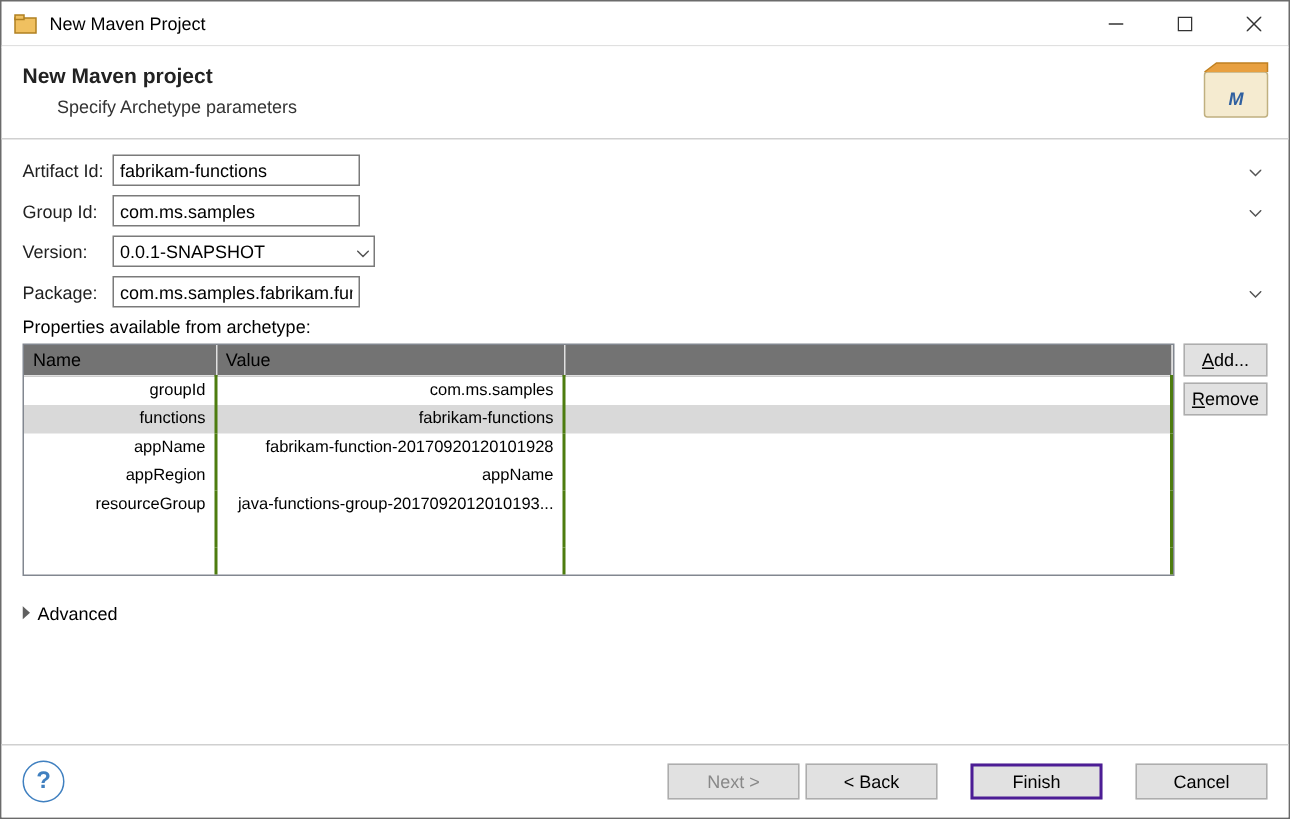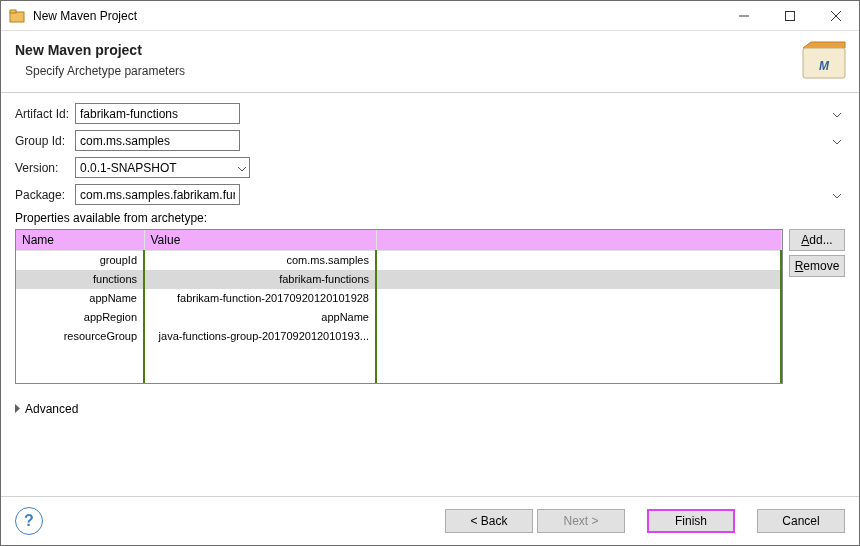--- a/index.html
+++ b/index.html
@@ -4,48 +4,48 @@
   <style>
     * { box-sizing: border-box; margin: 0; padding: 0; font-family: "Segoe UI", Tahoma, sans-serif; font-size: 12px; }
     body { background: #fff; width: 860px; height: 546px; border: 1px solid #6b6b6b; overflow: hidden; }
     .titlebar { height: 30px; display: flex; align-items: center; border-bottom: 1px solid #e0e0e0; }
     .titlebar-icon { width: 16px; height: 16px; margin: 0 8px; }
     .titlebar-title { flex: 1; font-size: 12px; }
     .winbtn { width: 46px; height: 30px; display: flex; align-items: center; justify-content: center; }
     .winbtn svg { width: 10px; height: 10px; }
     .header { padding: 10px 14px 14px; border-bottom: 1px solid #d0d0d0; border-top: 1px solid #fff; position: relative; background: #fff; }
     .header-title { font-size: 14px; font-weight: bold; color: #222; margin-bottom: 6px; }
-    .header-sub { font-size: 12px; color: #333; margin-left: 10px; }
+    .header-sub { font-size: 12px; color: #333; margin-left: 23px; }
     .header-icon { position: absolute; right: 12px; top: 8px; width: 46px; height: 46px; }
     .form { padding: 10px 14px 0; }
     .form-row { display: flex; align-items: center; margin-bottom: 6px; }
     .form-label { width: 60px; font-size: 12px; color: #222; }
     .form-input { flex: 1; height: 21px; border: 1px solid #7a7a7a; padding: 0 4px; font-size: 12px; background: #fff; }
     .form-select-wrap { position: relative; flex: 1; }
     .form-select-arrow { position: absolute; right: 4px; top: 50%; transform: translateY(-50%); pointer-events: none; }
     .ver-row .form-input { width: 175px; flex: 0 0 175px; }
     .sect-label { margin: 6px 0 4px; font-size: 12px; }
     .props { display: flex; gap: 6px; }
     .table-wrap { flex: 1; border: 1px solid #828790; height: 155px; overflow: hidden; background: #fff; }
     table { width: 100%; border-collapse: collapse; }
-    th { text-align: left; font-weight: normal; background: #f0abfc; border-right: 1px solid #e0e0e0; border-bottom: 1px solid #e0e0e0; padding: 3px 6px; font-size: 12px; height: 20px; }
+    th { text-align: left; font-weight: normal; background: #737373; border-right: 1px solid #e0e0e0; border-bottom: 1px solid #e0e0e0; padding: 3px 6px; font-size: 12px; height: 20px; }
     td { padding: 2px 6px; font-size: 11px; height: 19px; border-right: 2px solid #4d7c0f; text-align: right; }
     tbody tr.sel td { background: #d9d9d9; }
     th:nth-child(1), td:nth-child(1) { width: 128px; }
     th:nth-child(2), td:nth-child(2) { width: 232px; }
     th:nth-child(3), td:nth-child(3) { width: auto; }
     .side { width: 56px; display: flex; flex-direction: column; gap: 4px; }
     .side button { height: 22px; font-size: 12px; background: #e1e1e1; border: 1px solid #adadad; }
     .side button u { text-decoration: underline; }
     .adv-row { margin: 18px 0 0 0; display: flex; align-items: center; gap: 4px; cursor: default; }
     .footer { position: absolute; bottom: 0; left: 0; right: 0; border-top: 1px solid #d0d0d0; padding: 10px 14px; display: flex; align-items: center; background: #fff; }
     .help-icon { width: 28px; height: 28px; border: 1.5px solid #4080c0; border-radius: 50%; display: flex; align-items: center; justify-content: center; color: #4080c0; font-size: 16px; font-weight: bold; }
     .footer-spacer { flex: 1; }
     .btn { width: 88px; height: 24px; margin-left: 4px; background: #e1e1e1; border: 1px solid #adadad; font-size: 12px; }
-    .btn.primary { border: 2px solid #d946ef; background: #e1e1e1; }
+    .btn.primary { border: 2px solid #4c1d95; background: #e1e1e1; }
     .btn:disabled { color: #888; }
     .btn-spacer { width: 18px; display: inline-block; }
     .dialog { position: relative; height: calc(100% - 30px); }
   </style>
 </head>
 <body>
 
 <div class="titlebar">
   <span class="titlebar-icon">
     <svg viewBox="0 0 16 16">
@@ -184,20 +184,20 @@
       <span><svg width="6" height="9">
             <path d="M0 0 L5 4.5 L0 9 Z" fill="#606060"></path>
           </svg></span>
       <span>Advanced</span>
     </div>
   </div>
 
   <div class="footer">
     <div class="help-icon">?</div>
     <div class="footer-spacer"></div>
+    <button class="btn" disabled="">Next &gt;</button>
     <button class="btn">&lt; Back</button>
-    <button class="btn" disabled="">Next &gt;</button>
     <span class="btn-spacer"></span>
     <button class="btn primary">Finish</button>
     <span class="btn-spacer"></span>
     <button class="btn">Cancel</button>
   </div>
 </div>
 
 </body></html>

